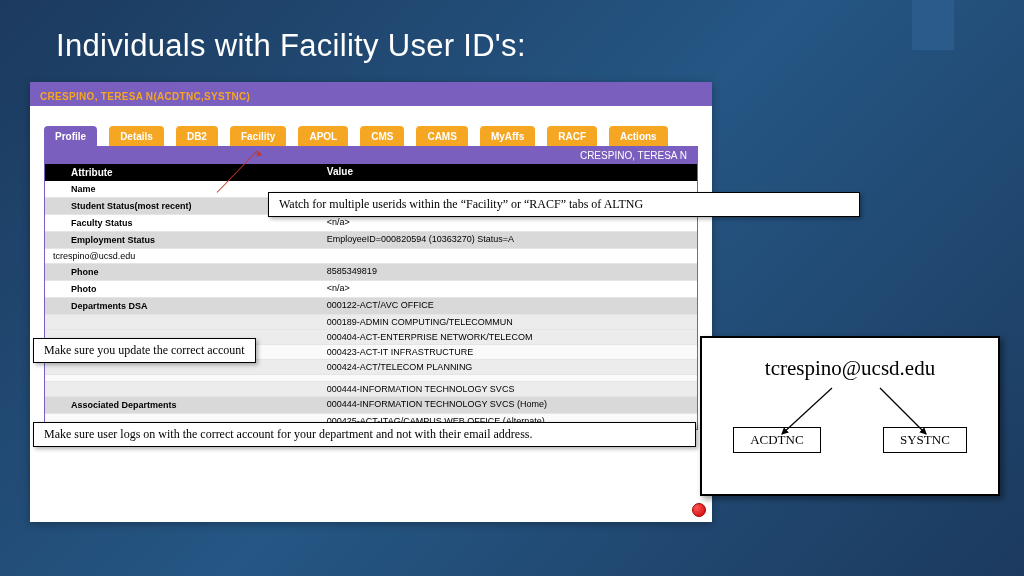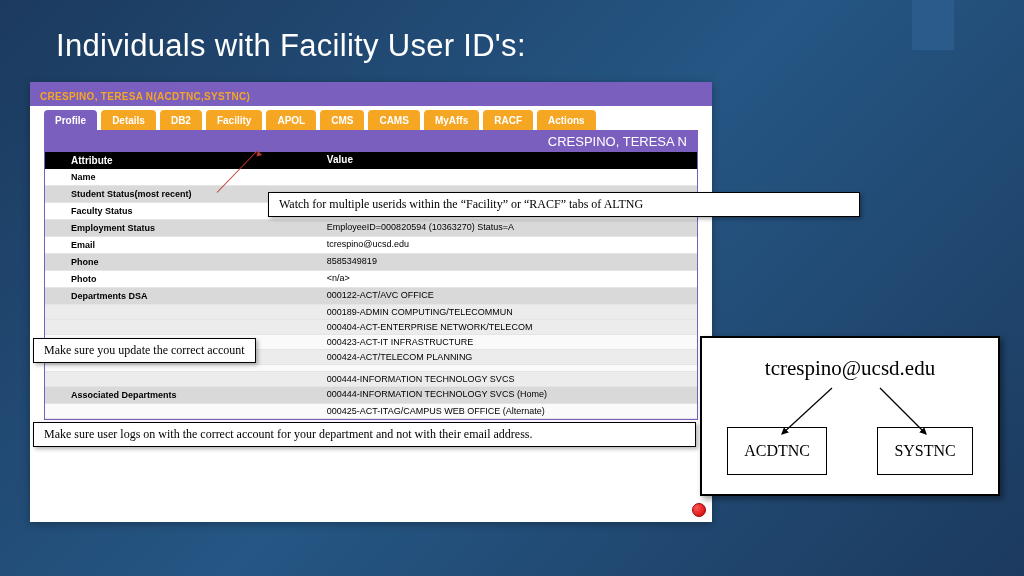--- a/index.html
+++ b/index.html
@@ -2,43 +2,43 @@
 <html><head>
 <meta charset="utf-8">
 <style>
   *{box-sizing:border-box;margin:0;padding:0}
   body{width:1024px;height:576px;overflow:hidden;font-family:Arial,Helvetica,sans-serif;background:linear-gradient(135deg,#1c3a5e 0%,#255684 50%,#1c3a5e 100%);position:relative}
   .accent-tab{position:absolute;top:0;right:70px;width:42px;height:50px;background:#2a5b8a}
   .slide-title{position:absolute;top:28px;left:56px;color:#fff;font-size:31px;font-weight:300;letter-spacing:.3px}
   .app-window{position:absolute;top:82px;left:30px;width:682px;height:440px;background:#fff;box-shadow:0 2px 8px rgba(0,0,0,.3)}
   .purple-bar{height:24px;background:#7a5fbf;padding:4px 10px}
   .user-header{color:#f5a623;font-size:10px;font-weight:bold;letter-spacing:.3px}
-  .tab-row{display:flex;gap:4px;padding:4px 14px 0 14px;background:#fff}
+  .tab-row{display:flex;gap:12px;padding:20px 14px 0 14px;background:#fff}
   .tab{padding:5px 11px 4px 11px;border-radius:4px 4px 0 0;font-size:10px;font-weight:bold;cursor:pointer;white-space:nowrap}
   .tab.active{background:#7a5fbf;color:#fff}
   .tab.inactive{background:#f5a623;color:#fff}
   .content-frame{margin:0 14px 14px 14px;border:1px solid #7a5fbf}
-  .subheader{background:#7a5fbf;color:#fff;text-align:right;font-size:13px;padding:3px 10px}
+  .subheader{background:#7a5fbf;color:#fff;text-align:right;font-size:10px;padding:3px 10px}
   .table-wrap{width:100%}
   .head-row{display:flex;background:#000;color:#fff;font-size:10px;font-weight:bold}
   .col-a{width:42%;padding:3px 26px}
   .col-b{width:58%;padding:2px 8px}
   .row{display:flex;font-size:9px;border-bottom:1px solid #e5e5e5}
   .row .col-a{font-weight:bold}
   .row.dark{background:#d9d9d9}
   .row.mid{background:#ececec}
   .row.light{background:#fafafa}
   .row.xlight{background:#fff}
   .callout{position:absolute;background:#fff;border:1.5px solid #000;font-family:'Times New Roman',Times,serif;font-size:12px;padding:4px 10px;box-shadow:2px 2px 4px rgba(0,0,0,.3)}
   .arrow-line{position:absolute;border-top:1px solid #c0392b;transform-origin:left center}
   .arrow-head{position:absolute;width:0;height:0;border:3px solid transparent;border-right:5px solid #c0392b;transform-origin:right center}
   .diagram{position:absolute;top:336px;right:24px;width:300px;height:160px;background:#fff;border:2px solid #000;box-shadow:3px 3px 6px rgba(0,0,0,.4)}
   .dia-email{text-align:center;font-family:'Times New Roman',Times,serif;font-size:21px;margin-top:18px}
   .dia-boxes{display:flex;justify-content:space-around;margin-top:46px}
-  .dia-box{border:1.5px solid #000;padding:14px 16px;font-family:'Times New Roman',Times,serif;font-size:16px}
+  .dia-box{border:1.5px solid #000;padding:4px 16px;font-family:'Times New Roman',Times,serif;font-size:13px}
   svg.dia-arrows{position:absolute;top:46px;left:0;width:300px;height:60px;pointer-events:none}
   .footer-icon{position:absolute;bottom:5px;right:6px;width:14px;height:14px;border-radius:50%;background:radial-gradient(circle at 30% 30%,#f55,#c00);border:1px solid #900}
 </style>
 </head>
 <body>
 
 <div class="accent-tab"></div>
 <div class="slide-title">Individuals with Facility User ID's:</div>
 
 <div class="app-window">
@@ -75,21 +75,20 @@
           </div>
           <div class="row xlight">
             <div class="col-a">Faculty Status</div>
             <div class="col-b">&lt;n/a&gt;</div>
           </div>
           <div class="row dark">
             <div class="col-a">Employment Status</div>
             <div class="col-b">EmployeeID=000820594 (10363270) Status=A</div>
           </div>
           <div class="row xlight">
-            <div class="col-a">Email</div>
             <div class="col-b">tcrespino@ucsd.edu</div>
           </div>
           <div class="row dark">
             <div class="col-a">Phone</div>
             <div class="col-b">8585349819</div>
           </div>
           <div class="row xlight">
             <div class="col-a">Photo</div>
             <div class="col-b">&lt;n/a&gt;</div>
           </div>

